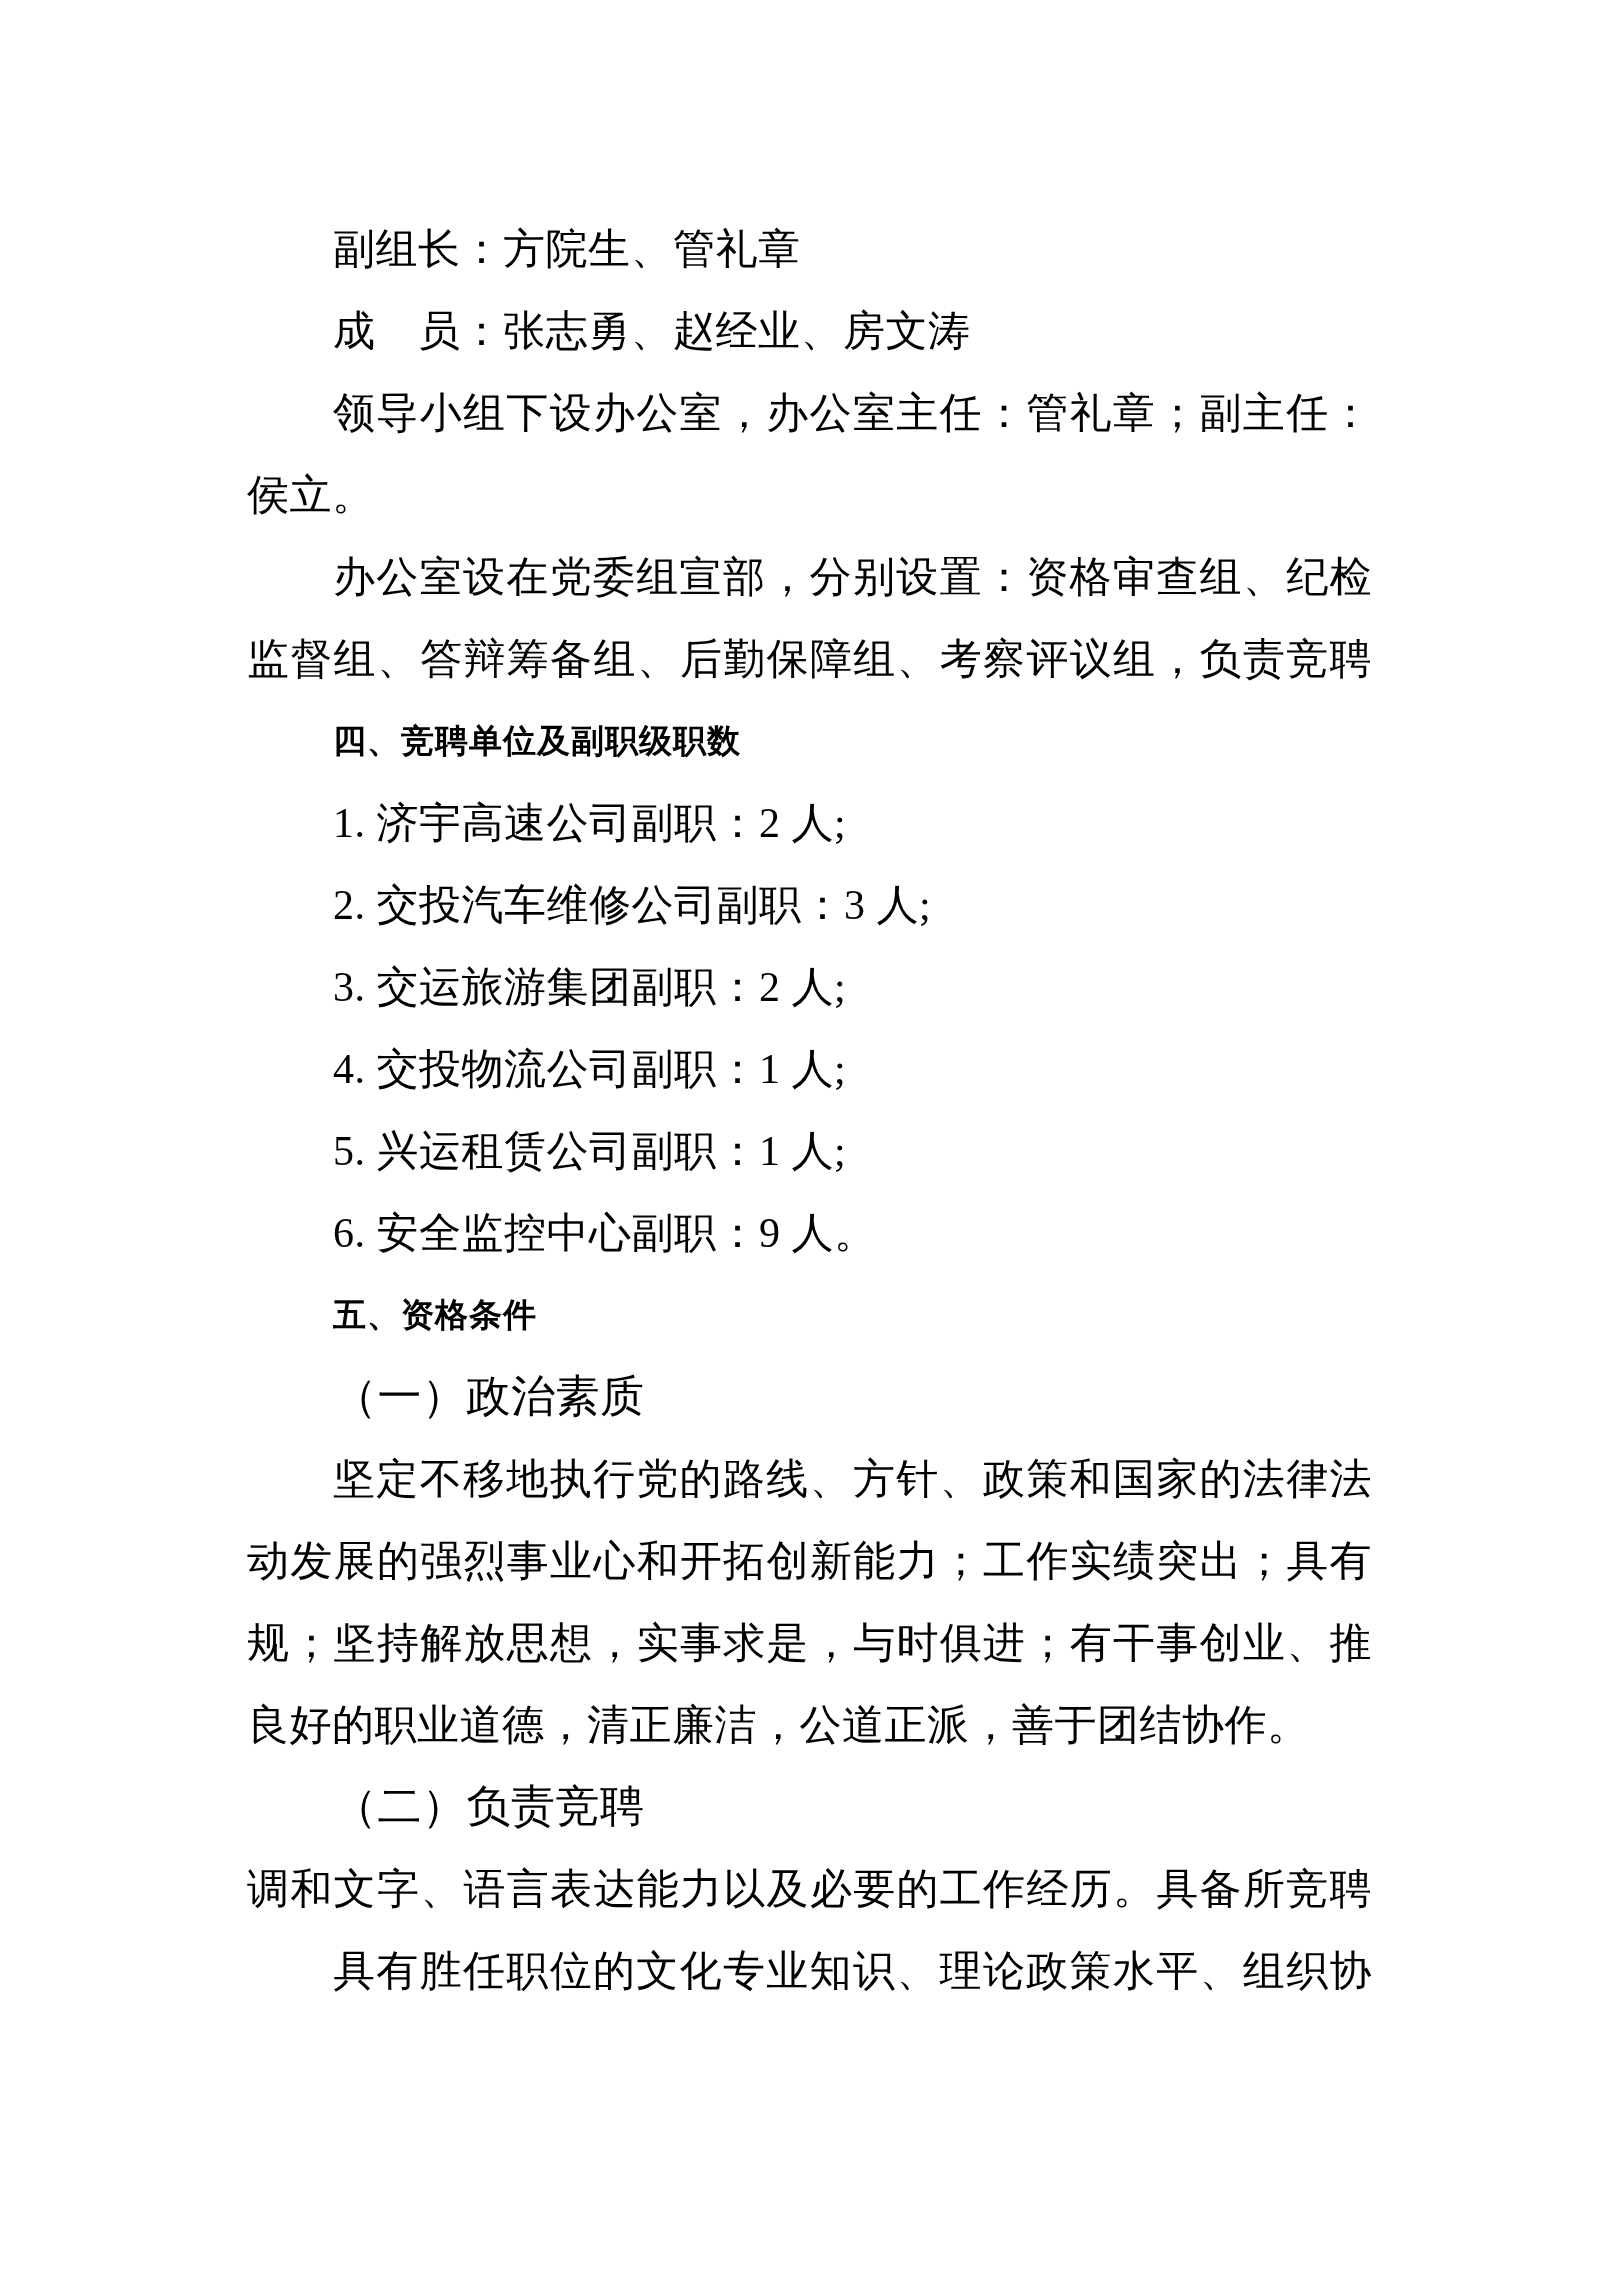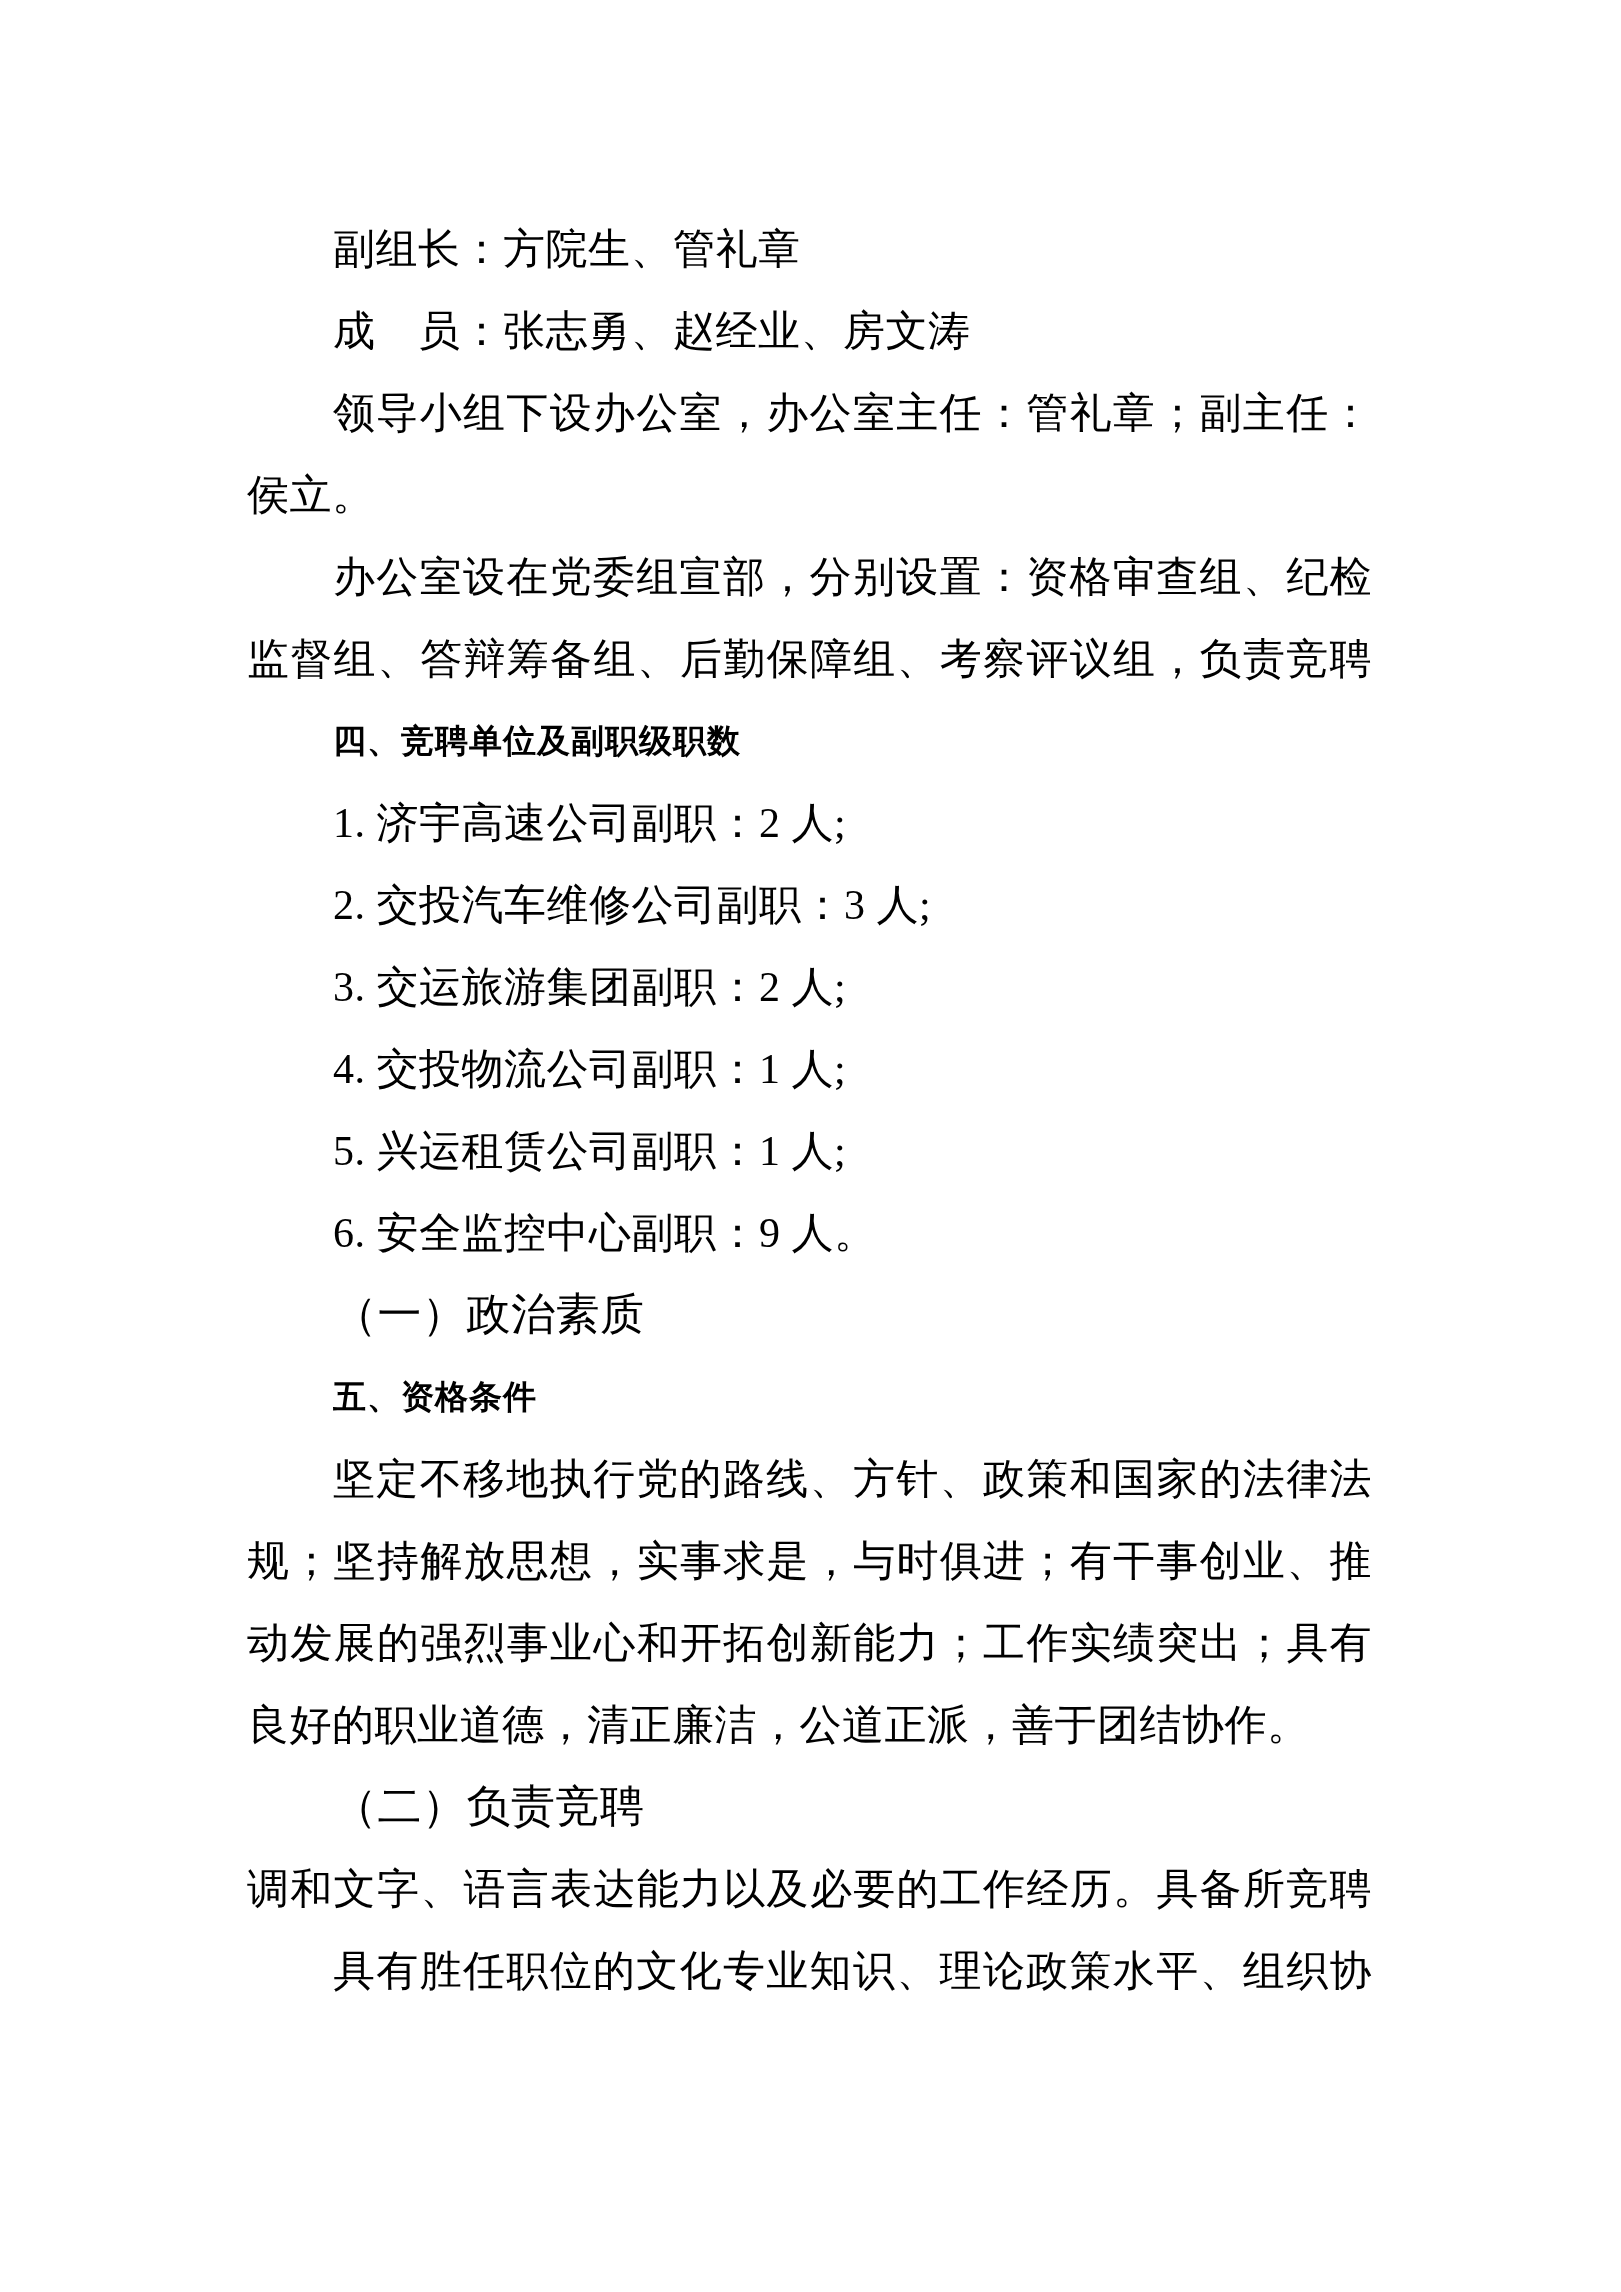--- a/index.html
+++ b/index.html
@@ -53,24 +53,24 @@
     <div class="line">侯立。</div>
     <div class="line indent justify">办公室设在党委组宣部，分别设置：资格审查组、纪检</div>
     <div class="line justify">监督组、答辩筹备组、后勤保障组、考察评议组，负责竞聘</div>
     <div class="line heading indent">四、竞聘单位及副职级职数</div>
     <div class="line indent">1. 济宇高速公司副职：2 人;</div>
     <div class="line indent">2. 交投汽车维修公司副职：3 人;</div>
     <div class="line indent">3. 交运旅游集团副职：2 人;</div>
     <div class="line indent">4. 交投物流公司副职：1 人;</div>
     <div class="line indent">5. 兴运租赁公司副职：1 人;</div>
     <div class="line indent">6. 安全监控中心副职：9 人。</div>
+    <div class="line heading indent">五、资格条件</div>
     <div class="line sub indent">（一）政治素质</div>
-    <div class="line heading indent">五、资格条件</div>
     <div class="line indent justify">坚定不移地执行党的路线、方针、政策和国家的法律法</div>
+    <div class="line justify">动发展的强烈事业心和开拓创新能力；工作实绩突出；具有</div>
     <div class="line justify">规；坚持解放思想，实事求是，与时俱进；有干事创业、推</div>
-    <div class="line justify">动发展的强烈事业心和开拓创新能力；工作实绩突出；具有</div>
     <div class="line">良好的职业道德，清正廉洁，公道正派，善于团结协作。</div>
     <div class="line sub indent">（二）负责竞聘</div>
     <div class="line justify">调和文字、语言表达能力以及必要的工作经历。具备所竞聘</div>
     <div class="line indent justify">具有胜任职位的文化专业知识、理论政策水平、组织协</div>
   </div>
 </div>
 
 
 </body></html>

